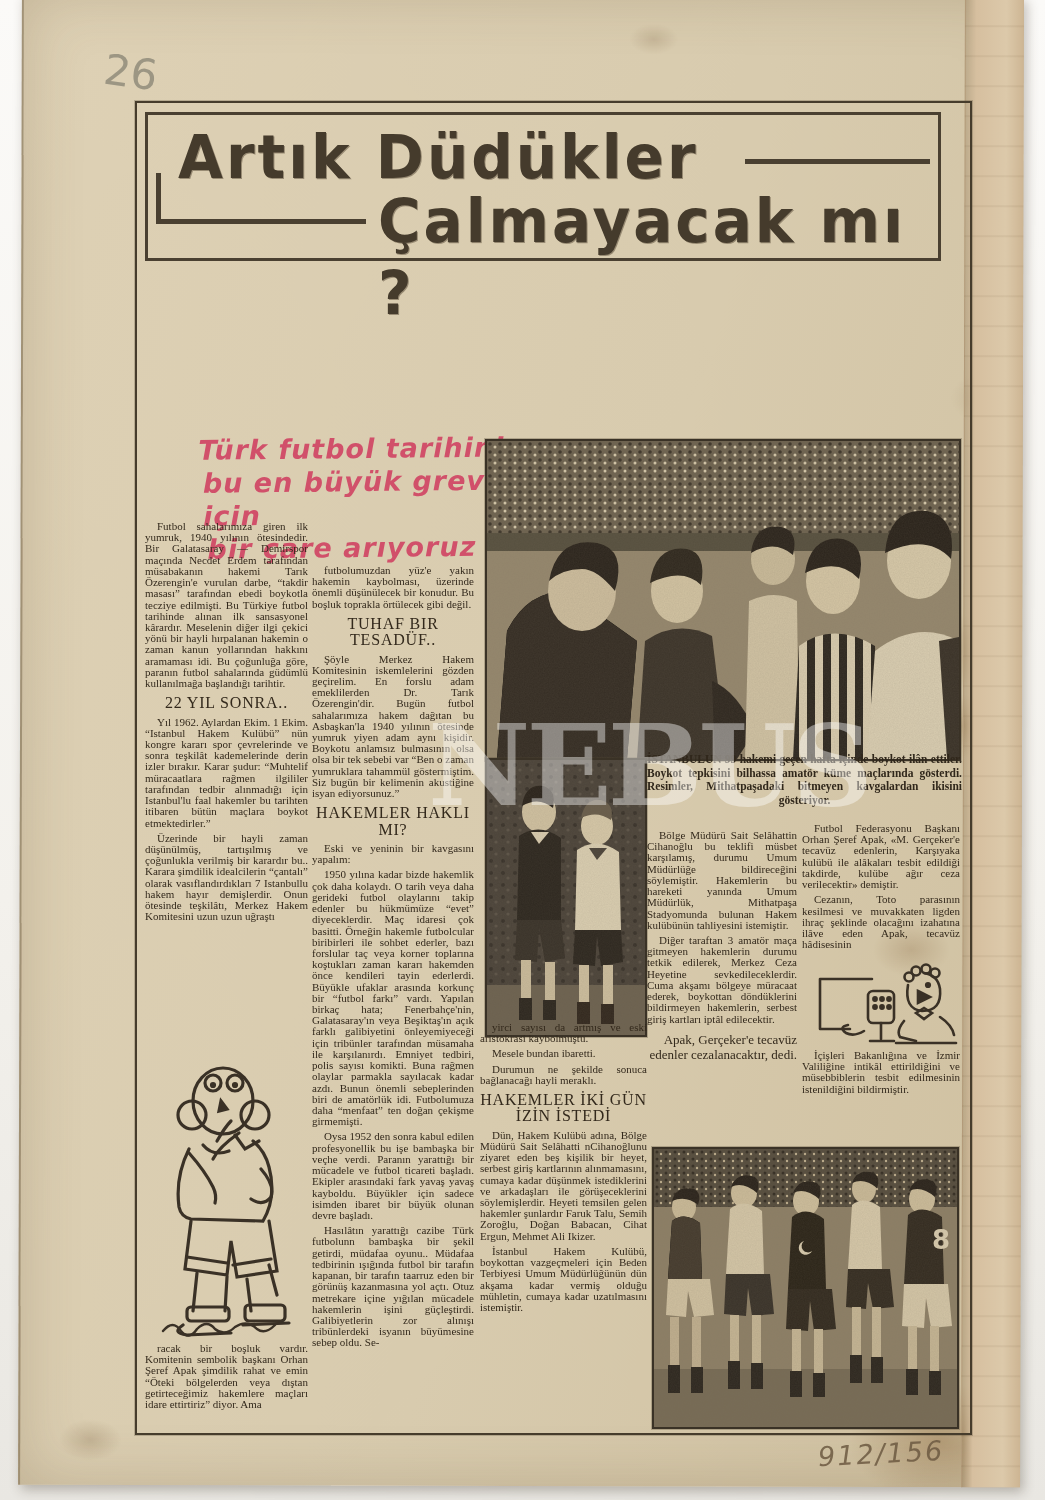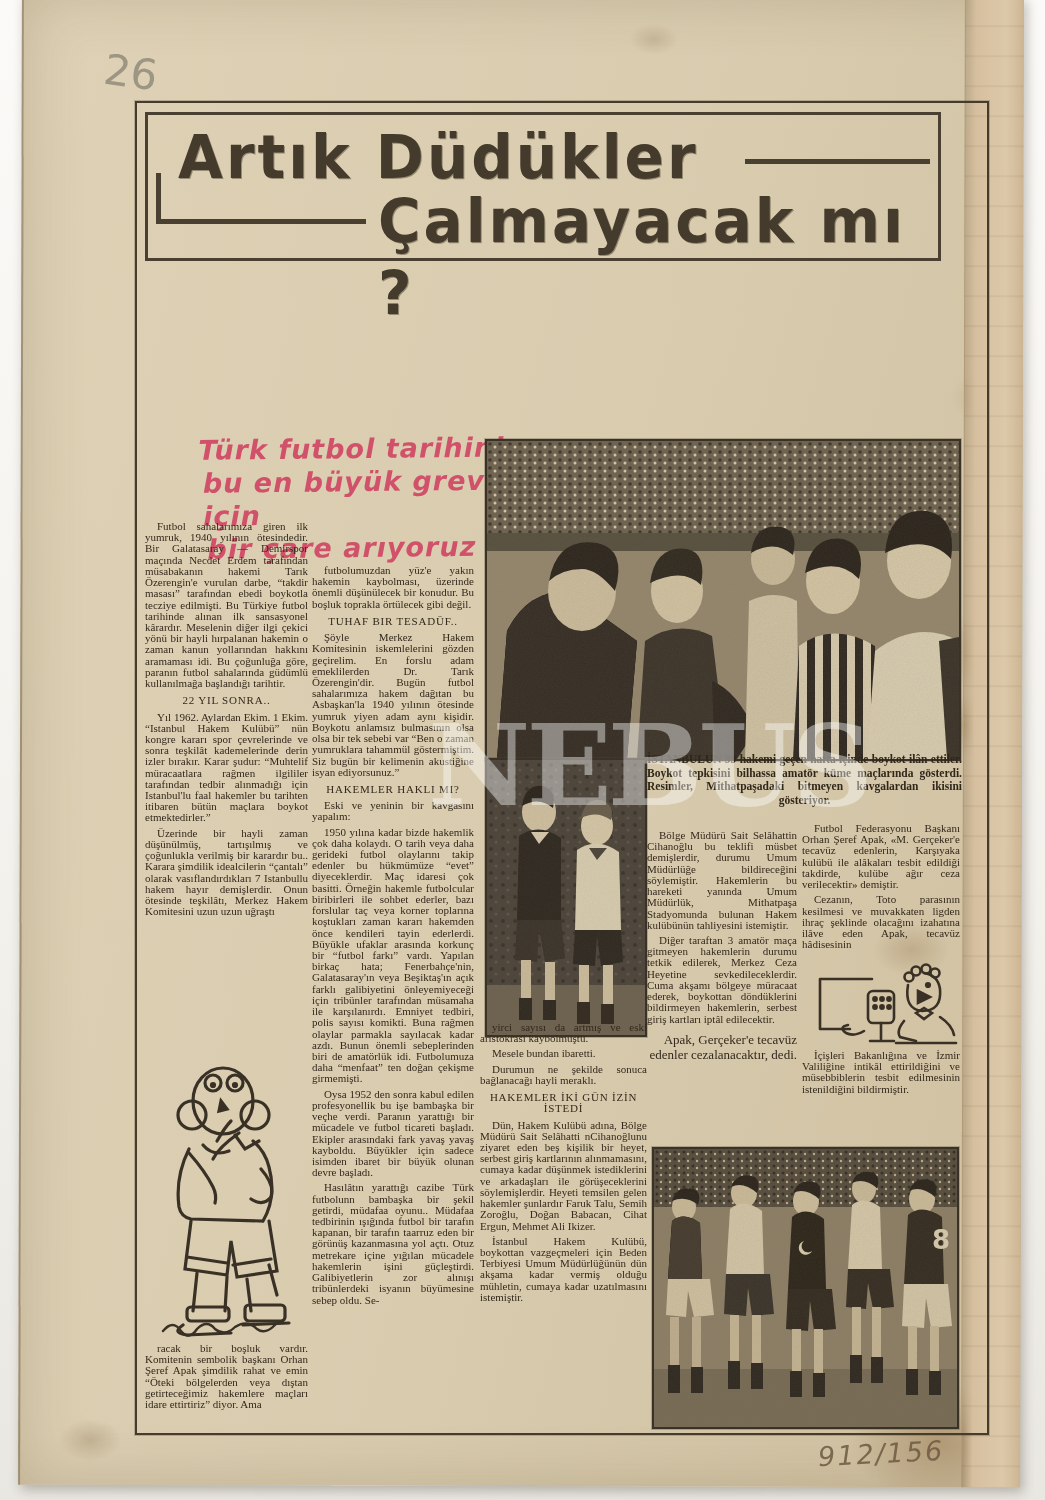--- a/index.html
+++ b/index.html
@@ -17,40 +17,40 @@
     box-shadow: inset 0 0 60px rgba(95,72,40,.22), 3px 5px 12px rgba(60,50,35,.30);
     border-left:2px solid rgba(70,52,30,.35);}
   .page-edge{position:absolute;right:0;top:0;width:58px;height:100%;
     background:
       repeating-linear-gradient(to bottom, rgba(90,65,35,.07) 0 2px, transparent 2px 30px),
       linear-gradient(90deg, rgba(120,90,55,.25) 0%, #d6bf9f 18%, #dcc9aa 70%, #cdb593 100%);
     border-left:1px solid rgba(100,75,45,.25);}
   .pencil{position:absolute;color:#8d8878;font-family:"DejaVu Sans",sans-serif;}
   .pencil.num26{left:104px;top:48px;font-size:42px;transform:rotate(8deg);opacity:.8;}
   .pencil.catalog{left:818px;top:1438px;font-size:27px;color:#6d5a42;font-style:italic;transform:rotate(-3deg);opacity:.85;letter-spacing:2px;}
-  .article{position:absolute;left:135px;top:101px;width:833px;height:1330px;border:2px solid #463c2c;box-shadow:0 0 0 1px rgba(70,60,40,.25);padding-left:17px;}
+  .article{position:absolute;left:135px;top:101px;width:833px;height:1330px;border:2px solid #463c2c;box-shadow:0 0 0 1px rgba(70,60,40,.25);}
   
   .mast{position:absolute;left:8px;top:9px;width:790px;height:143px;border:3px solid #4a4031;color:#453b2c;font-family:"DejaVu Sans",sans-serif;font-weight:800;}
   .mast .l1{position:absolute;left:30px;top:8px;font-size:58px;letter-spacing:3px;transform:scaleY(1.05);text-shadow:1px 1px 0 rgba(70,58,40,.45);filter:blur(.3px);}
   .mast .l2{position:absolute;left:230px;top:74px;font-size:58px;letter-spacing:3px;transform:scaleY(1.05);text-shadow:1px 1px 0 rgba(70,58,40,.45);filter:blur(.3px);}
   .mast .rule-r{position:absolute;right:8px;top:44px;width:185px;height:5px;background:#4a4031;}
   .mast .rule-l{position:absolute;left:8px;top:104px;width:210px;height:5px;background:#4a4031;}
   .mast .rule-v{position:absolute;left:8px;top:58px;width:5px;height:50px;background:#4a4031;}
   
   .subhead{position:absolute;left:50px;top:164px;width:693px;height:152px;border:4px solid #3c3426;color:#342c20;text-align:center;font-family:"Liberation Sans","DejaVu Sans",sans-serif;font-weight:bold;}
   .subhead .s1{margin-top:10px;font-size:50px;letter-spacing:4px;transform:scaleY(1.08);text-shadow:1px 1px 0 rgba(60,50,35,.5);filter:blur(.25px);}
   .subhead .s2{font-size:50px;letter-spacing:4px;transform:scaleY(1.08);text-shadow:1px 1px 0 rgba(60,50,35,.5);filter:blur(.25px);}
   
   .lead{position:absolute;left:62px;top:330px;width:330px;color:#d1506a;font-family:"DejaVu Sans",sans-serif;font-style:italic;font-weight:bold;font-size:27px;line-height:1.22;transform:rotate(-.6deg);letter-spacing:1px;}
   .lead div:nth-child(2){padding-left:4px;}
   .lead div:nth-child(3){padding-left:8px;}
   
   .col{position:absolute;font-size:11px;line-height:1.02;font-weight:normal;color:#33291c;text-align:justify;overflow:hidden;}
   .col p{margin:0 0 4px 0;text-indent:12px;}
-  .col .chead{text-align:center;text-indent:0;font-size:11px;letter-spacing:.8px;margin:6px 0 5px 0;}
+  .col .chead{text-align:center;text-indent:0;font-size:16px;letter-spacing:.8px;margin:6px 0 5px 0;}
   .col .bighead{text-align:right;text-indent:0;font-size:13px;line-height:1.15;margin:8px 0 4px 0;}
   .c1a{left:8px;top:418px;width:163px;height:528px;}
   .c1b{left:8px;top:1240px;width:163px;height:86px;}
   .c2{left:175px;top:418px;width:162px;height:898px;margin-top:44px;}
   .c3{left:343px;top:919px;width:167px;height:384px;}
   .c4{left:510px;top:727px;width:150px;height:318px;}
   .c5a{left:665px;top:720px;width:158px;height:140px;}
   .c5b{left:665px;top:947px;width:158px;height:96px;}
   .caption{position:absolute;left:510px;top:650px;width:315px;height:74px;font-size:11.5px;line-height:1.18;font-weight:bold;color:#30271b;text-align:justify;text-align-last:center;}
   
@@ -233,21 +233,21 @@
     <div class="col c3">
       <p>yirci sayısı da artmış ve eski aristokrasi kaybolmuştu.</p>
       <p>Mesele bundan ibaretti.</p>
       <p>Durumun ne şekilde sonuca bağlanacağı hayli meraklı.</p>
       <div class="chead">HAKEMLER İKİ GÜN İZİN İSTEDİ</div>
       <p>Dün, Hakem Kulübü adına, Bölge Müdürü Sait Selâhatti nCihanoğlunu ziyaret eden beş kişilik bir heyet, serbest giriş kartlarının alınmamasını, cumaya kadar düşünmek istediklerini ve arkadaşları ile görüşeceklerini söylemişlerdir. Heyeti temsilen gelen hakemler şunlardır Faruk Talu, Semih Zoroğlu, Doğan Babacan, Cihat Ergun, Mehmet Ali Ikizer.</p>
       <p>İstanbul Hakem Kulübü, boykottan vazgeçmeleri için Beden Terbiyesi Umum Müdürlüğünün dün akşama kadar vermiş olduğu mühletin, cumaya kadar uzatılmasını istemiştir.</p>
     </div>
 
     <div class="col c4">
-      <p>Bölge Müdürü Sait Selâhattin Cihanoğlu bu teklifi müsbet demişlerdir, durumu Umum Müdürlüğe bildireceğini söylemiştir. Hakemlerin bu hareketi yanında Umum Müdürlük, Mithatpaşa Stadyomunda bulunan Hakem kulübünün tahliyesini istemiştir.</p>
+      <p>Bölge Müdürü Sait Selâhattin Cihanoğlu bu teklifi müsbet karşılamış, durumu Umum Müdürlüğe bildireceğini söylemiştir. Hakemlerin bu hareketi yanında Umum Müdürlük, Mithatpaşa Stadyomunda bulunan Hakem kulübünün tahliyesini istemiştir.</p>
       <p>Diğer taraftan 3 amatör maça gitmeyen hakemlerin durumu tetkik edilerek, Merkez Ceza Heyetine sevkedileceklerdir. Cuma akşamı bölgeye müracaat ederek, boykottan döndüklerini bildirmeyen hakemlerin, serbest giriş kartları iptâl edilecektir.</p>
       <div class="bighead">Apak, Gerçeker'e tecavüz edenler cezalanacaktır, dedi.</div>
     </div>
 
     <div class="col c5a">
       <p>Futbol Federasyonu Başkanı Orhan Şeref Apak, «M. Gerçeker'e tecavüz edenlerin, Karşıyaka kulübü ile alâkaları tesbit edildiği takdirde, kulübe ağır ceza verilecektir» demiştir.</p>
       <p>Cezanın, Toto parasının kesilmesi ve muvakkaten ligden ihraç şeklinde olacağını izahatına ilâve eden Apak, tecavüz hâdisesinin</p>
     </div>
 
     <div class="cartoon cartoon-tv">

